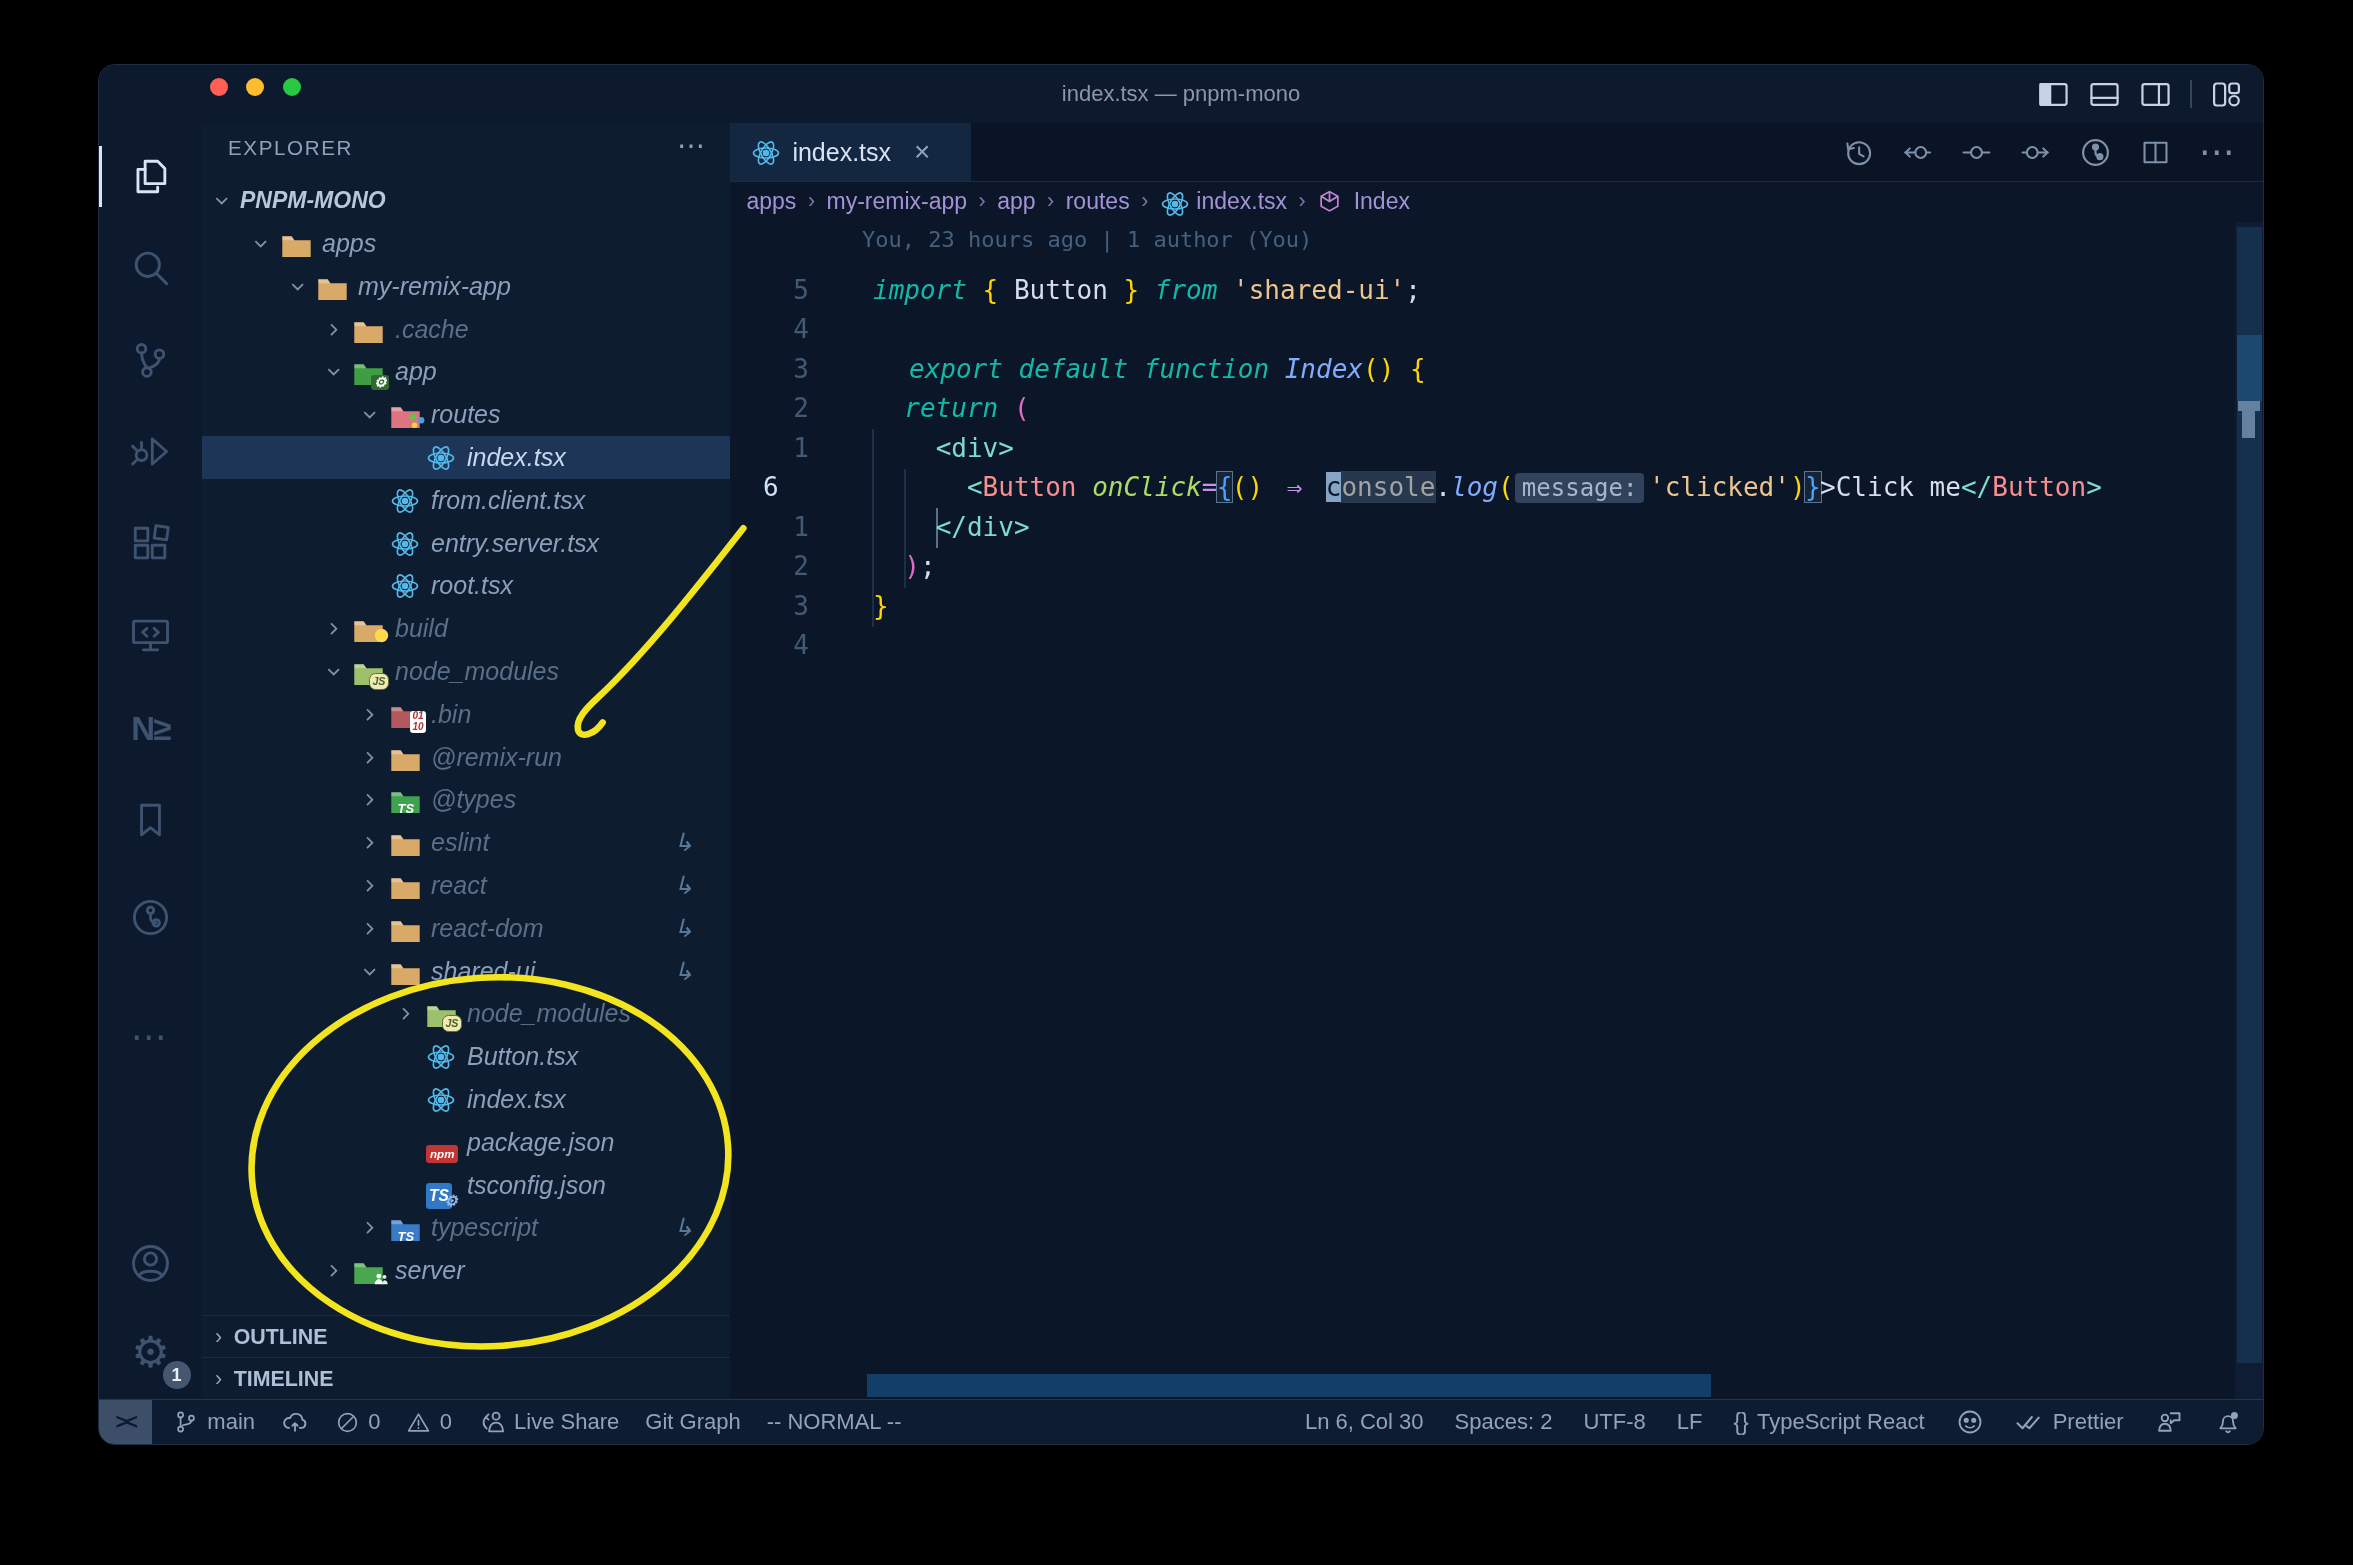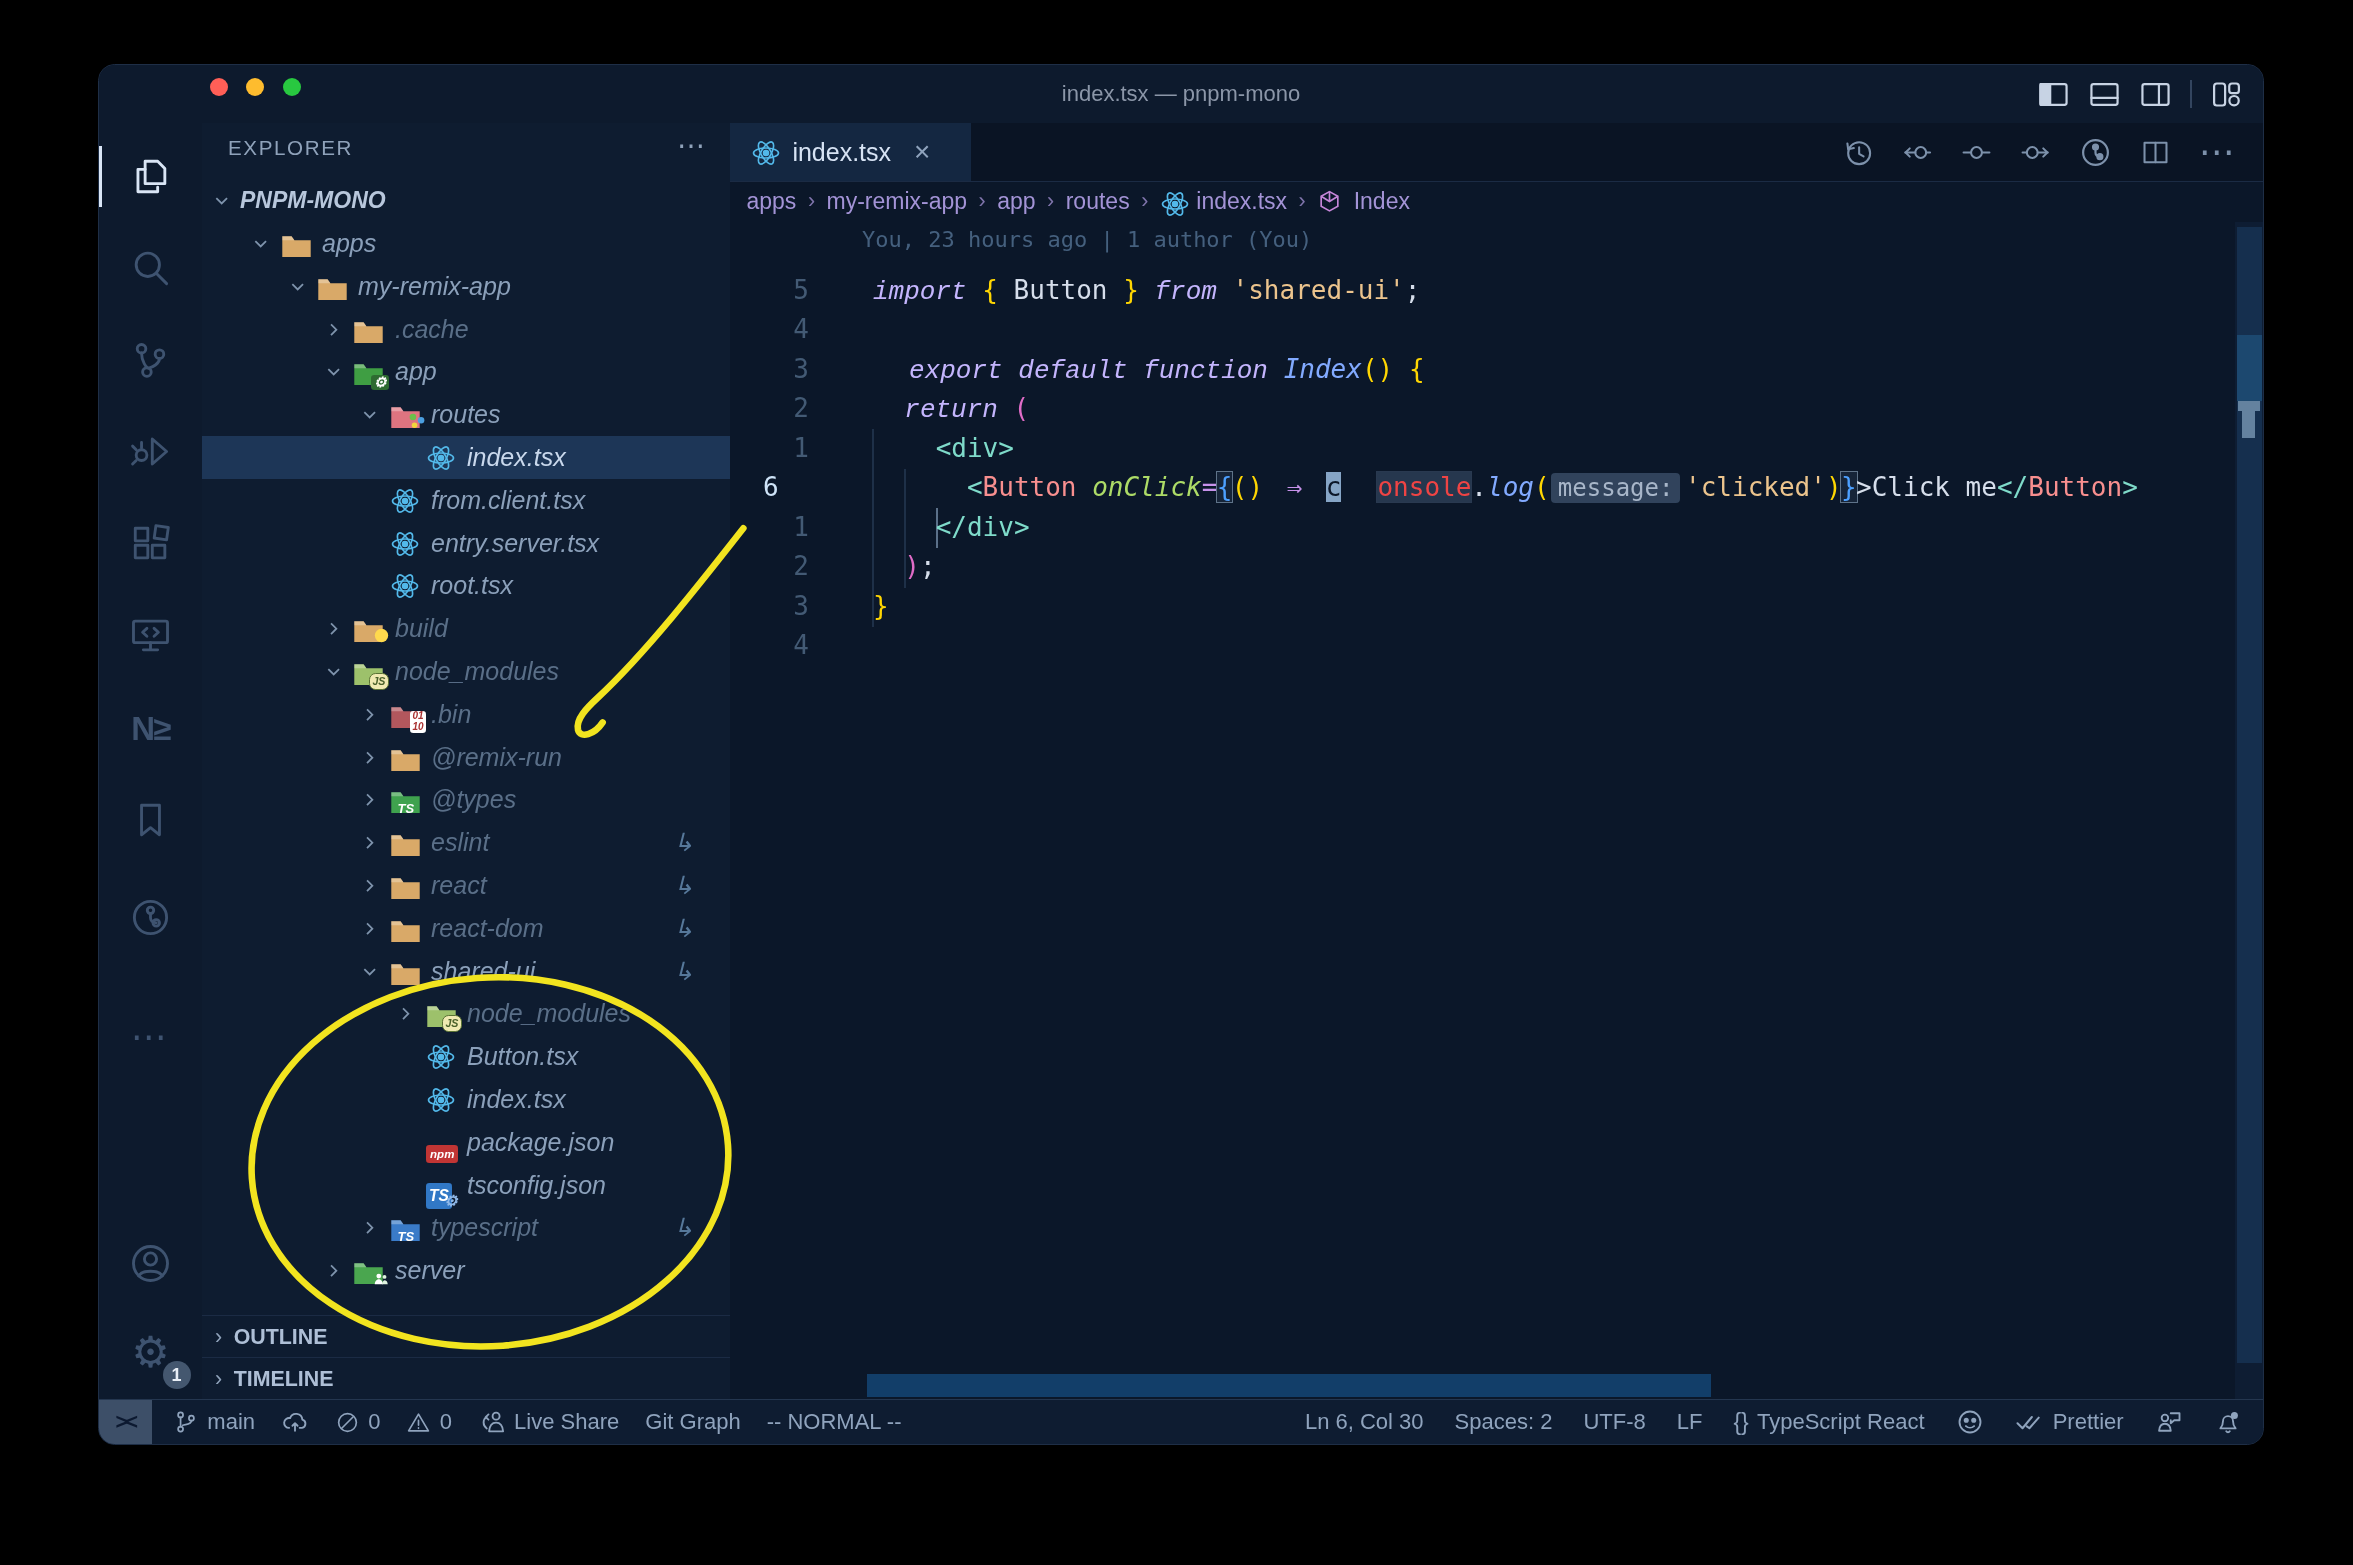--- a/index.html
+++ b/index.html
@@ -52,34 +52,34 @@
           color:#a393d6;font-size:23px;}
   .crumbs .csep{color:#7f74ab;font-size:21.4px;}
   .crumbs .cicon{width:25px;height:25px;display:inline-block;}
   .codearea{position:absolute;left:0;top:99px;right:33px;bottom:0;overflow:hidden;}
   .blame{position:absolute;left:132px;top:5px;color:#45607e;font-size:22px;font-family:"DejaVu Sans Mono",monospace;}
   .gutter-num{position:absolute;width:66px;text-align:right;color:#435a74;font-size:26px;
               font-family:"DejaVu Sans Mono",monospace;line-height:40px;left:13px;}
   .gutter-num.current{text-align:left;left:33px;color:#cfe4f8;}
   .code-line{position:absolute;left:143px;height:40px;line-height:40px;font-size:26px;white-space:pre;
              font-family:"DejaVu Sans Mono",monospace;color:#d6deeb;}
-  .tk-kw{color:#c4b5fd;font-style:italic;font-family:Liberation Mono, monospace;}
+  .tk-kw{color:#14b8a6;font-style:italic;}
   .tk-fn{color:#82aaff;font-style:italic;}
   .tk-at{color:#addb67;font-style:italic;}
   .tk-cm{color:#f88f8f;}
   .tk-tg{color:#7fdbca;}
   .tk-s{color:#ecc48d;}
   .tk-g{color:#ffd602;}
   .tk-p{color:#e06cc7;}
   .tk-pu{color:#c792ea;}
   .tk-w{color:#d6deeb;}
   .tk-ar{color:#c792ea;display:inline-block;width:2ch;text-align:center;}
   .tk-bx{color:#4da0ff;border:1.6px solid #5f7389;background:rgba(90,115,145,.15);margin:0 -1.6px;}
   .tk-cur{background:#86a5c6;color:#0b1628;}
-  .tk-hl{color:#ef4444;background:rgba(120,150,190,.25);outline:0.8px solid rgba(130,160,200,.25);margin-left:36px;}
+  .tk-hl{color:#a3a3a3;background:rgba(120,150,190,.25);outline:0.8px solid rgba(130,160,200,.25);}
   .tk-in{background:#31435c;color:#a8b6c9;border-radius:4.1px;padding:0.8px 6.6px;font-size:24px;margin:0 5px 0 1.6px;}
   .iguide{position:absolute;width:1.6px;background:#1e3048;}
   .iguide.active{background:#5b7089;}
   .vscroll{position:absolute;right:0;top:99px;bottom:0;width:28px;background:#0e1d33;}
   .vslider{position:absolute;left:1.6px;width:25px;background:#152f4e;}
   .vmark1{position:absolute;left:1.6px;width:25px;background:#1c486f;}
   .vmark2{position:absolute;left:3.3px;width:21.4px;background:#64829f;}
   .vmark3{position:absolute;left:7.4px;width:13px;background:#64829f;}
   .hscroll{position:absolute;height:23px;background:#123e69;}
   

